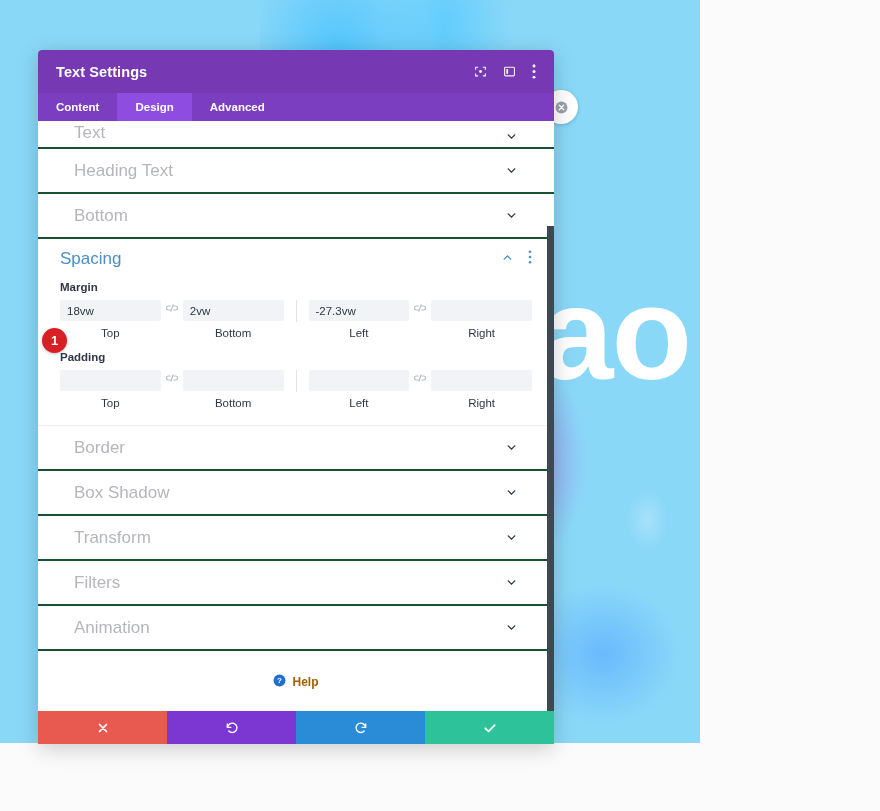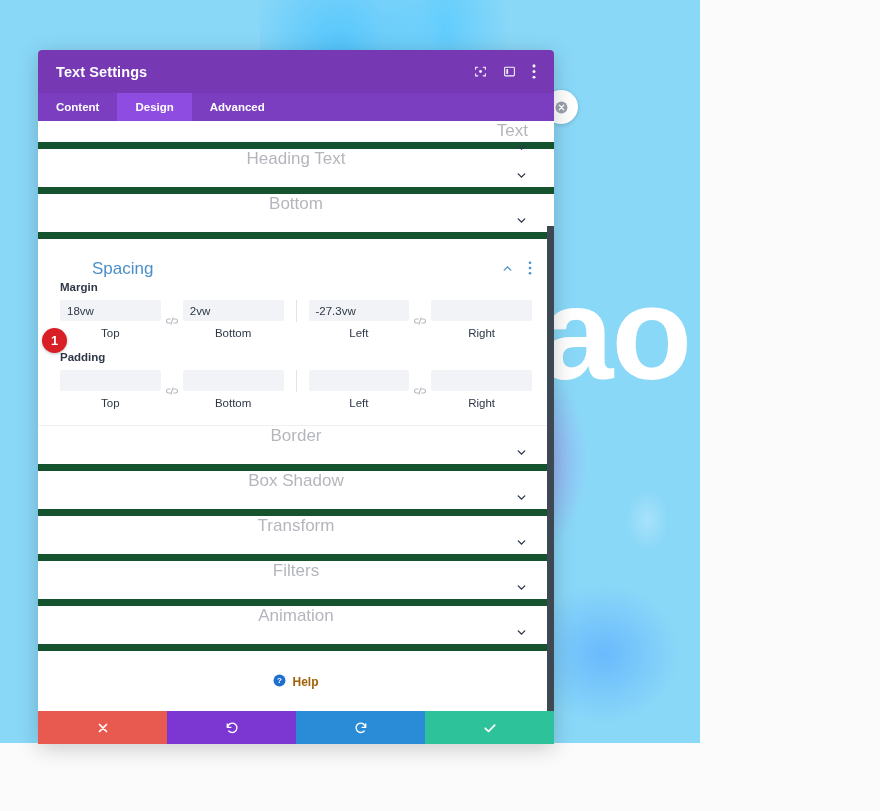--- a/index.html
+++ b/index.html
@@ -75,37 +75,37 @@
   .m-tab{
     padding:4px 18px; height:28px; display:flex; align-items:center;
     color:#fff; font-size:11.5px; font-weight:700; cursor:pointer;
   }
   .m-tab.active{ background:#8f4ce0; }
 
   .m-body{ position:relative; flex:1; background:#fff; overflow:hidden; }
   .m-scroll{ position:absolute; inset:0; overflow:hidden; }
 
   .acc-row{
-    height:45px; display:flex; align-items:center; padding:0 26px;
-    border-bottom:7px solid #14532d; cursor:pointer;flex-direction:column;
+    height:45px; display:flex; align-items:center; padding:0 36px;
+    border-bottom:2px solid #14532d; cursor:pointer;
   }
   .acc-row .acc-label{ font-size:17px; color:#b5b6bd; font-weight:400; }
   .acc-row .chev{ margin-left:auto; color:#2e3847; display:flex; }
   .acc-row.clipped{ height:28px; align-items:flex-end; padding-bottom:4px; }
 
   
   .sec-open{ border-bottom:1px solid #f0f0f1; padding-bottom:6px; }
-  .sec-open-head{ height:40px; display:flex; align-items:flex-end; padding:0 22px; cursor:pointer;margin-left:32px; }
+  .sec-open-head{ height:40px; display:flex; align-items:center; padding:0 22px; cursor:pointer; }
   .sec-open-head .acc-label{ font-size:17px; color:#4a8fc9; font-weight:400; }
   .sec-open-head .tools{ margin-left:auto; display:flex; align-items:center; gap:14px; color:#4a8fc9; }
 
   .field-group{ padding:2px 22px 10px 22px; position:relative; }
   .fg-title{ font-size:11.5px; font-weight:700; color:#2e3847; margin-bottom:7px; }
   .fg-row{ display:flex; align-items:flex-start; }
-  .fg-half{ display:flex; align-items:center; flex:1; }
+  .fg-half{ display:flex; align-items:flex-start; flex:1; }
   .fg-sep{ width:1px; height:22px; background:#e3e4e8; margin:0 12px; align-self:flex-start; }
 
   .fcell{ flex:1; display:flex; flex-direction:column; align-items:center; }
   .finput{
     width:100%; height:21px; background:#f2f3f6; border:none; border-radius:2px;
     font-size:11.5px; color:#2e3847; padding:0 7px;
     font-family:"Liberation Sans", sans-serif;
   }
   .finput::placeholder{ color:#b9bcc4; }
   .flabel{ font-size:11.5px; color:#2e3847; margin-top:6px; font-weight:400; }

